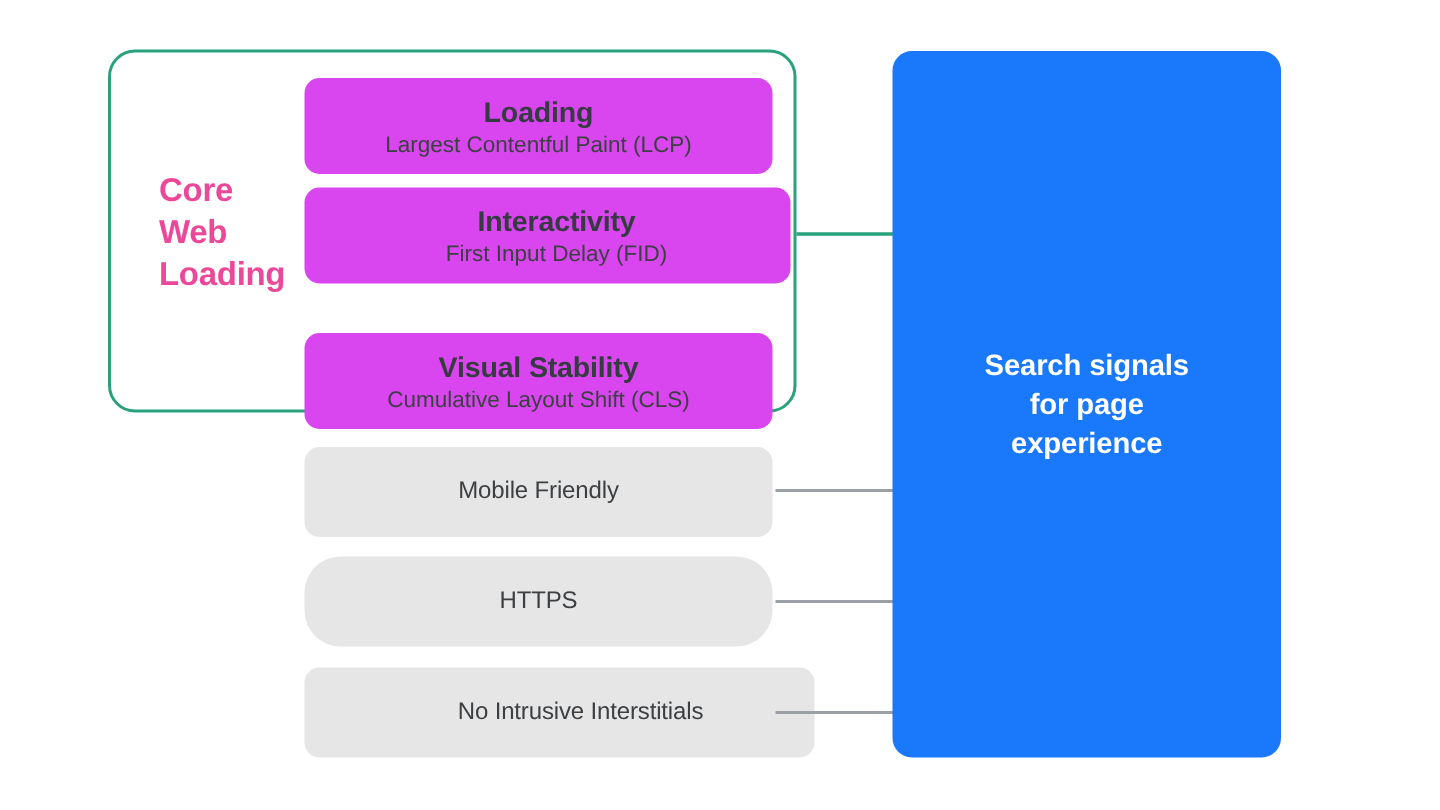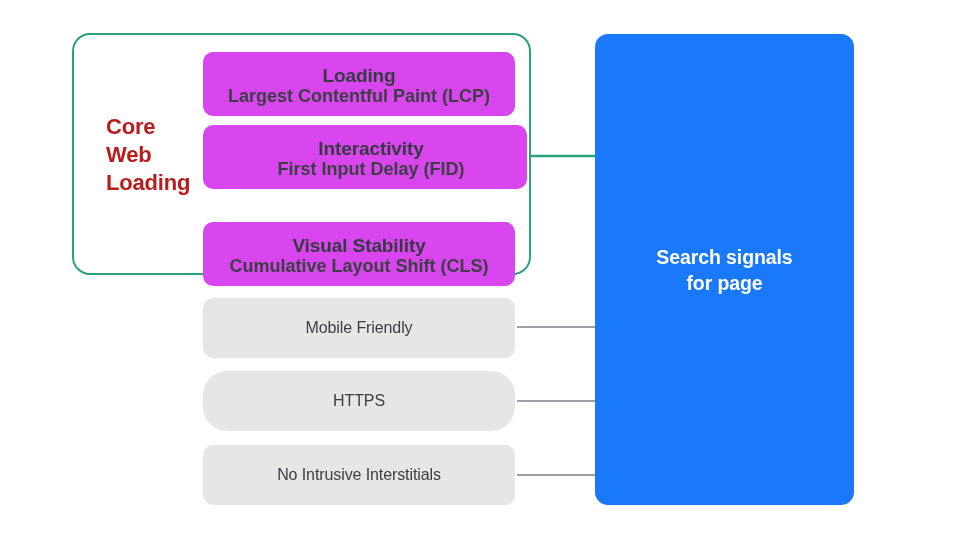--- a/index.html
+++ b/index.html
@@ -33,21 +33,21 @@
   }
 
   .cwv-label {
     position: absolute;
     left: 106px;
     top: 113px;
     width: 90px;
     font-size: 22px;
     font-weight: bold;
     line-height: 28px;
-    color: #b91c1c;
+    color: #ec4899;
     letter-spacing: -0.2px;
     text-align: left;
   }
   .cwv-label span { display: block; }
 
   
   .mint-card {
     position: absolute;
     left: 203px;
     width: 312px;
@@ -64,42 +64,42 @@
   .mint-card.m3 { top: 198px; margin-top: 24px; }
 
   .mint-title {
     font-size: 19px;
     font-weight: bold;
     color: #353b40;
     line-height: 23px;
     letter-spacing: -0.1px;
   }
   .mint-sub {
-    font-size: 18px;
-    font-weight: bold;
+    font-size: 15px;
+    font-weight: normal;
     color: #3c4043;
     line-height: 17px;
     margin-top: 1px;
   }
 
   
   .gray-box {
     position: absolute;
     left: 203px;
     width: 312px;
     height: 60px;
     background: #e6e6e6;
     border-radius: 10px;
     display: flex;
     align-items: center;
     justify-content: center;
   }
   .gray-box.g1 { top: 298px; }
   .gray-box.g2 { top: 371px; border-radius: 24px; }
-  .gray-box.g3 { top: 445px; }
+  .gray-box.g3 { top: 445px; padding-left: 28px; }
 
   .gray-label {
     font-size: 16px;
     font-weight: normal;
     color: #3c4043;
     line-height: 24px;
     letter-spacing: -0.1px;
   }
 
   
@@ -192,16 +192,17 @@
 
     <line x1="517" y1="401" x2="614" y2="401" stroke="#9aa0a6" stroke-width="2" marker-end="url(#head-gray)"></line>
 
     <line x1="517" y1="475" x2="614" y2="475" stroke="#9aa0a6" stroke-width="2" marker-end="url(#head-gray)"></line>
   </svg>
 
   <div class="blue-panel">
     <div class="blue-text">
       <span>Search signals</span>
       <span>for page</span>
+      <span>experience</span>
     </div>
   </div>
 
 </div>
 
 </body></html>

